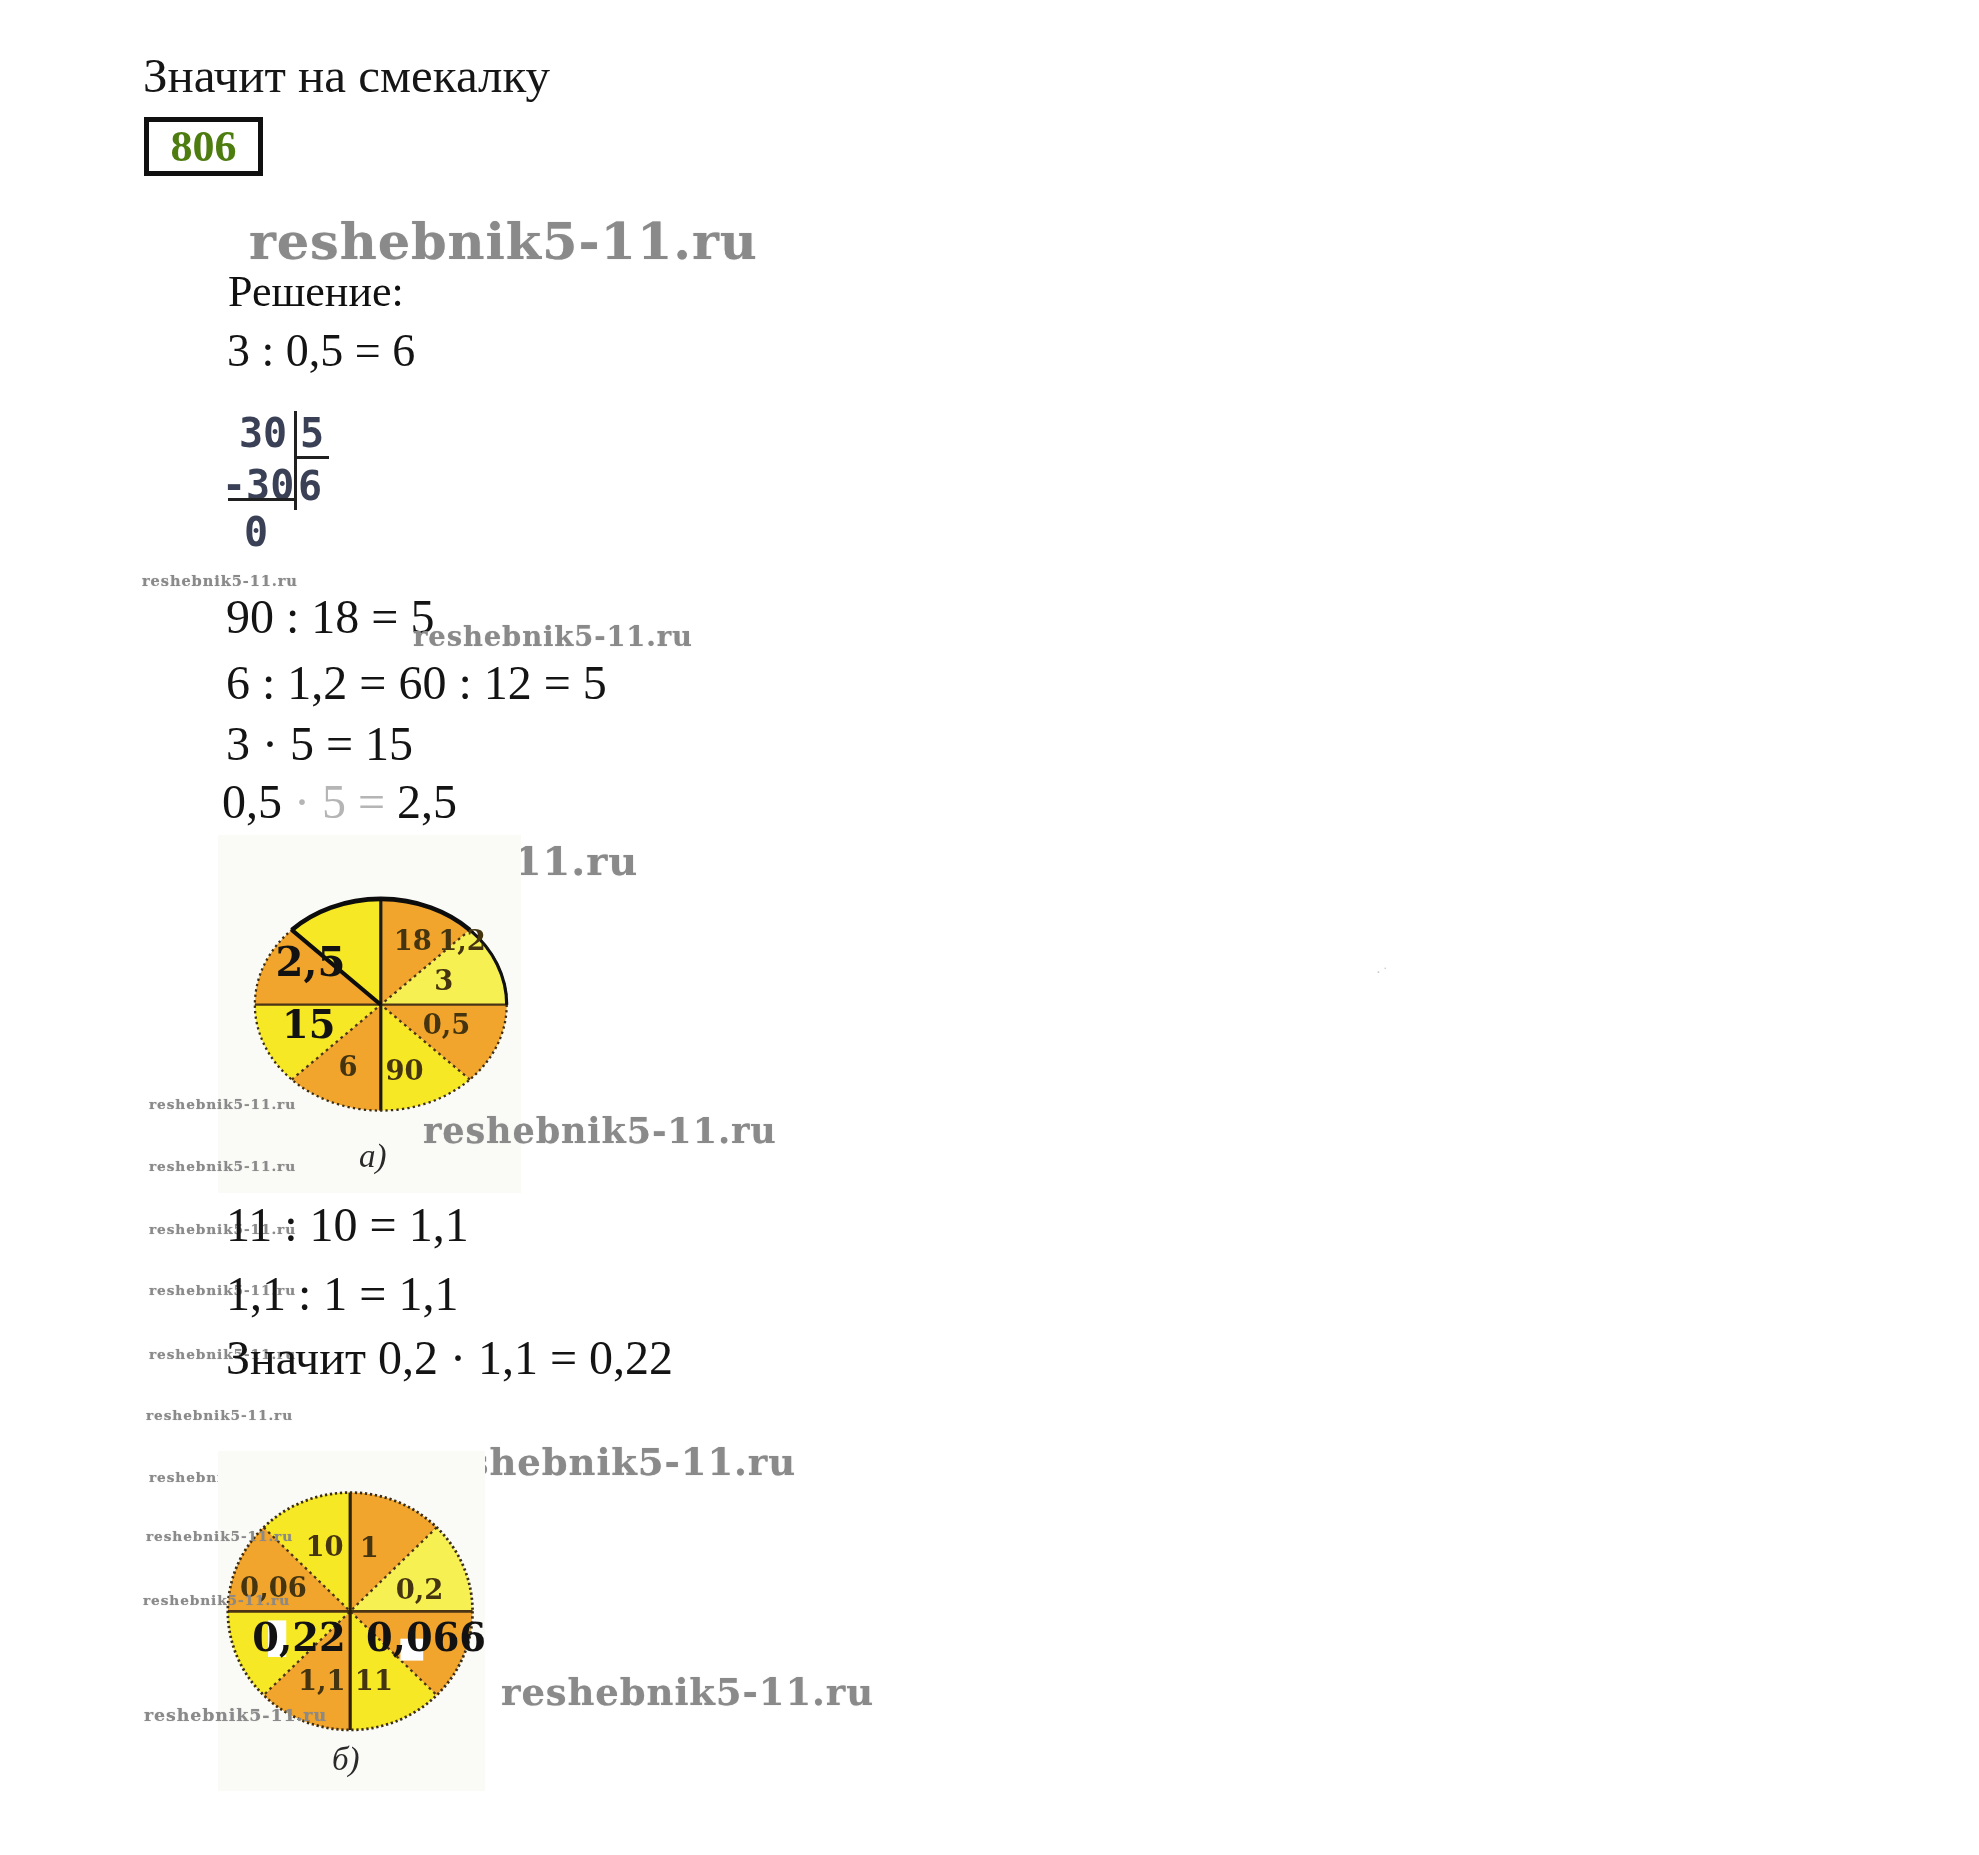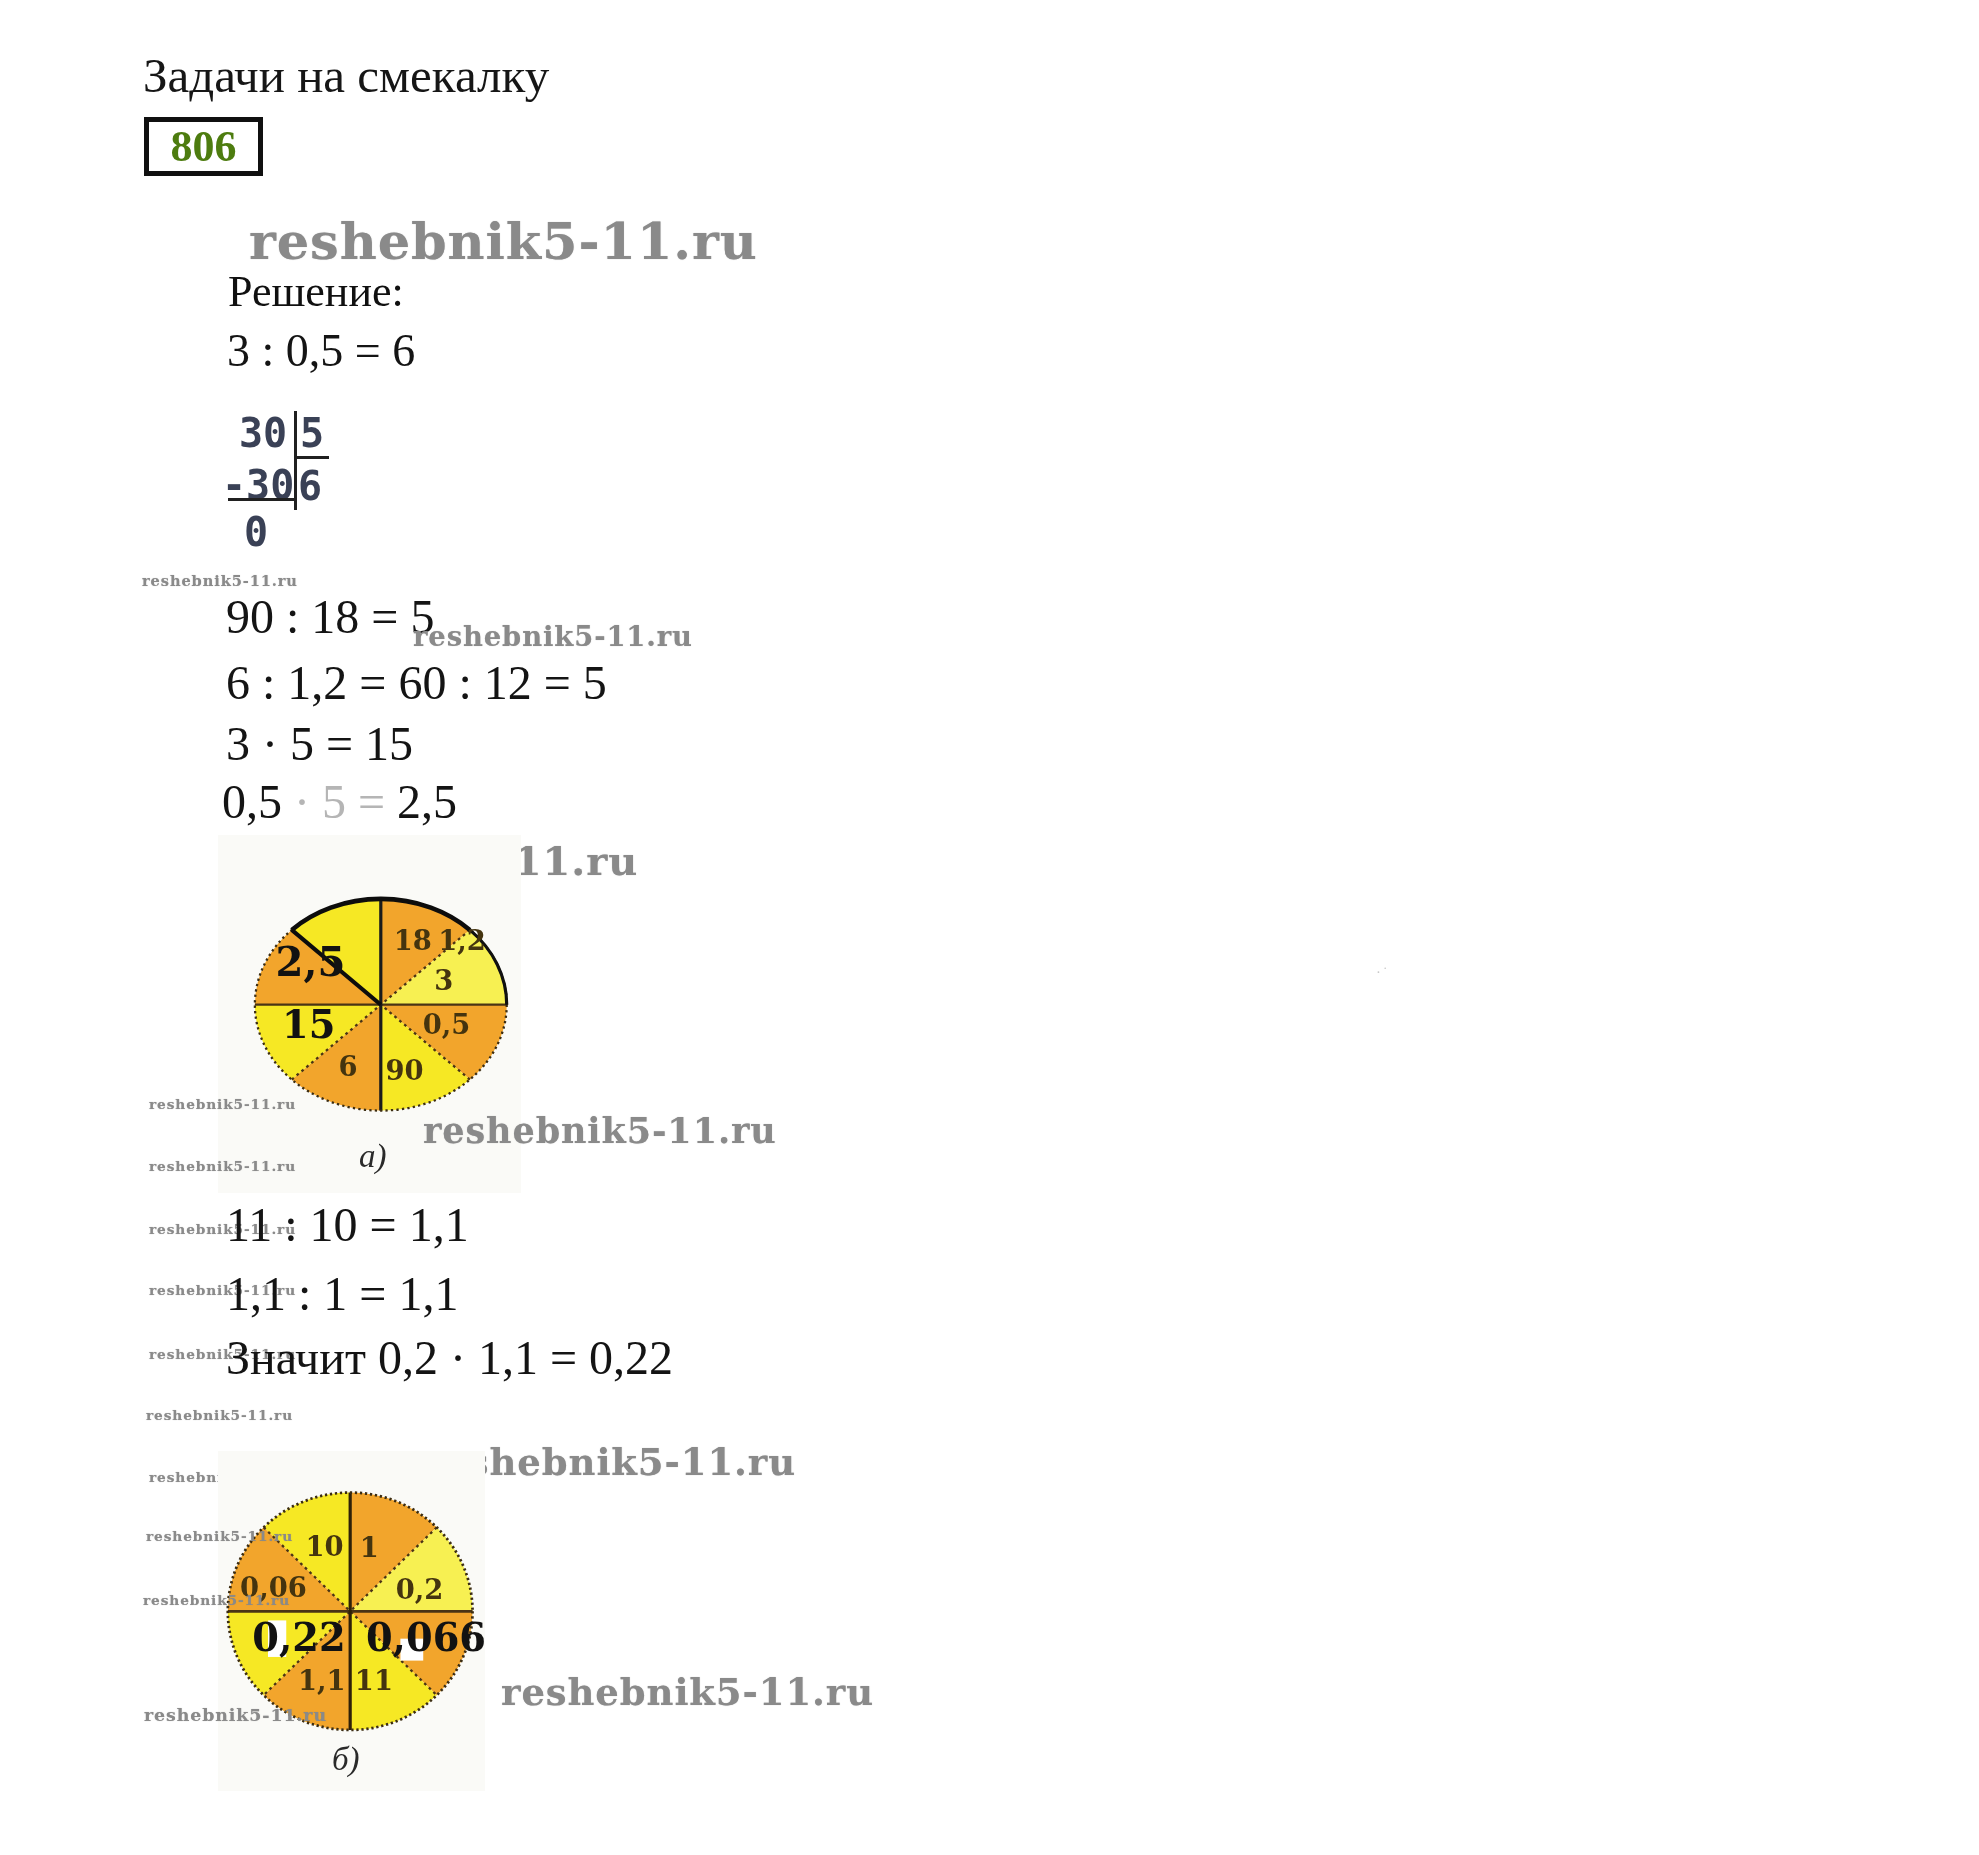--- a/index.html
+++ b/index.html
@@ -23,21 +23,21 @@
   .wlabel-big{font-family:"DejaVu Serif", serif;font-weight:bold;font-size:42px;fill:#121212;}
   .artifact{font-size:14.6px;color:#c9c9c9;letter-spacing:1.8px;}
   svg{position:absolute;overflow:visible;}
   text{text-anchor:middle;}
 </style>
 </head>
 <body>
 
 <div id="page">
 
-  <div class="abs title" style="left:143px;top:51px;">Задачи на смекалку</div>
+  <div class="abs title" style="left:143px;top:51px;">Значит на смекалку</div>
   <div class="abs numbox" style="left:144px;top:117px;width:119px;height:59px;">
     <span>806</span>
   </div>
 
   <div class="abs wm" style="left:249px;top:216px;font-size:51px;">reshebnik5-11.ru</div>
 
   <div class="abs heading" style="left:228px;top:270px;">Решение:</div>
   <div class="abs eq" style="left:227px;top:328px;">3 : 0,5 = 6</div>
 
   <div>

